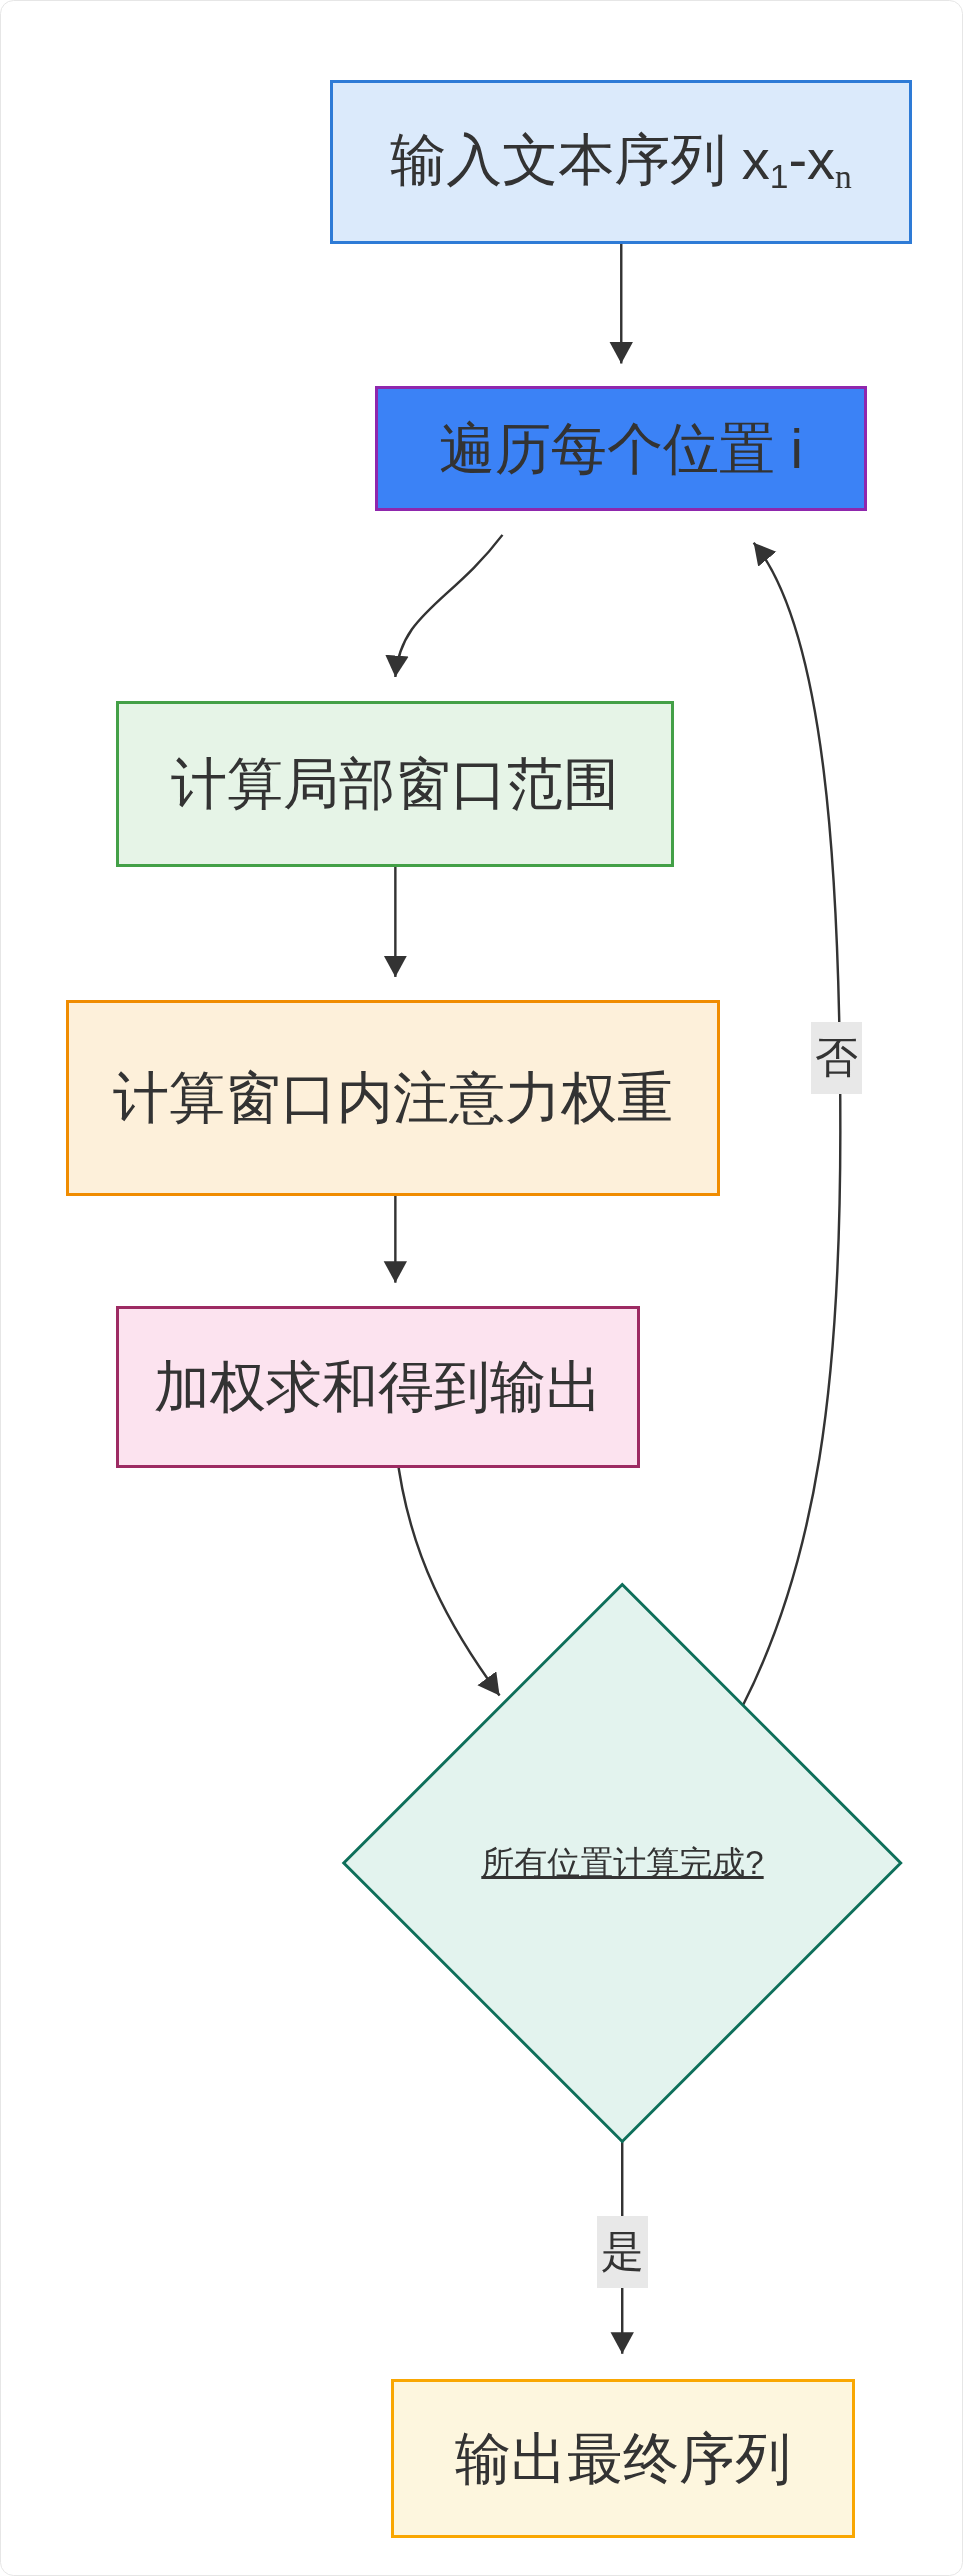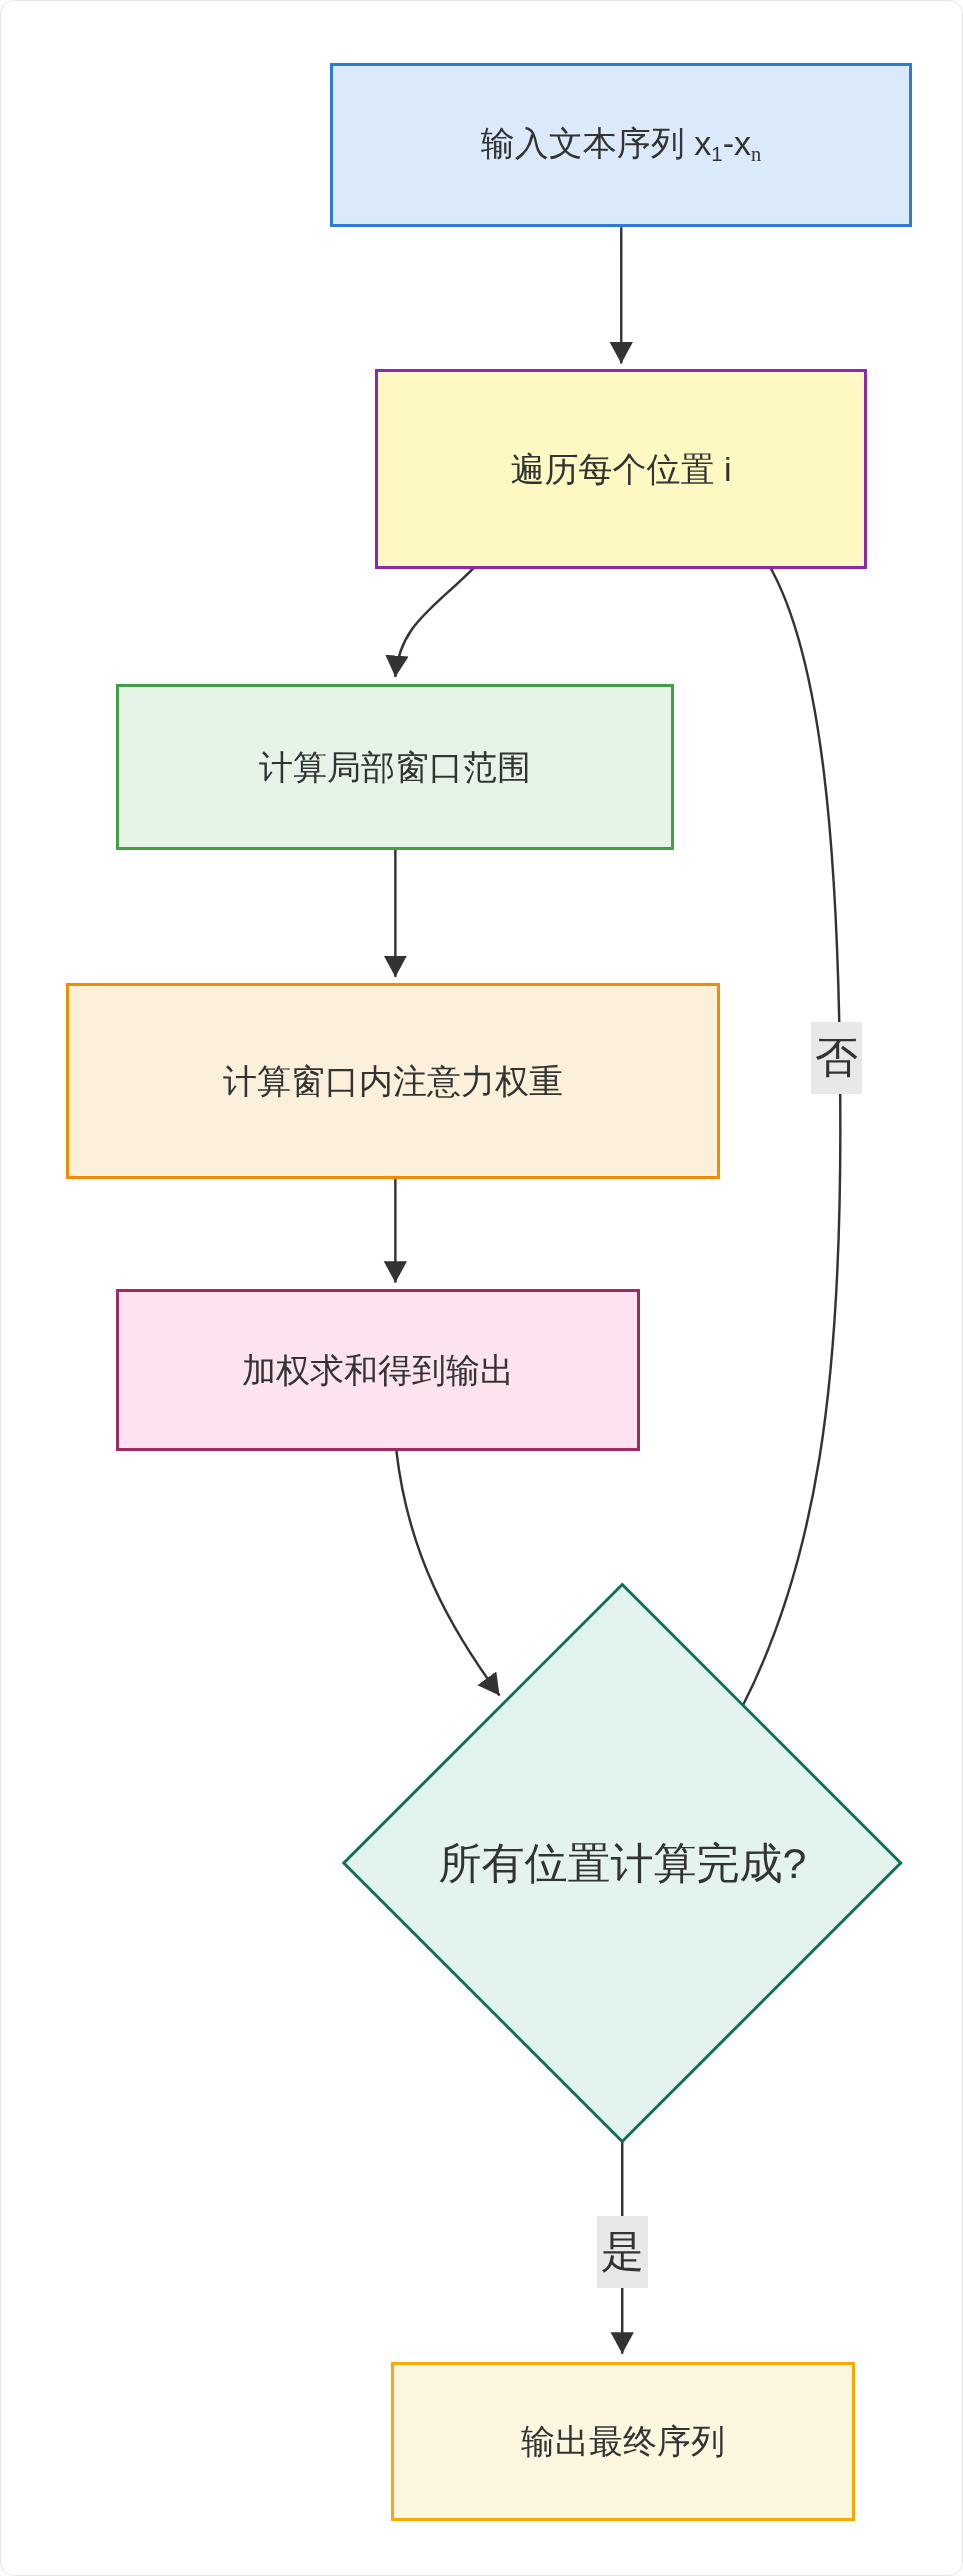--- a/index.html
+++ b/index.html
@@ -13,29 +13,31 @@
     font-family:"Liberation Sans", sans-serif;
   }
   svg.edges{position:absolute;left:0;top:0;}
   .edge{fill:none;stroke:currentColor;stroke-width:2.5px;}
   .diamond-shape{stroke-width:3px;}
   .node{
     position:absolute;
     box-sizing:border-box;
     border:3.9px solid;
     display:flex;align-items:center;justify-content:center;
-    font-size:34px;line-height:1.2;
+    font-size:56px;line-height:1.2;
     text-align:center;
     white-space:nowrap;
+    margin-top:17px;
   }
   .diamond-label{
     position:absolute;
     display:flex;align-items:center;justify-content:center;
-    font-size:43px;
+    font-size:33px;
     white-space:nowrap;
+    text-decoration:underline;
   }
   .edge-label{
     position:absolute;
     display:flex;align-items:center;justify-content:center;
     font-size:43px;
     white-space:nowrap;
   }
   .sub{font-size:0.6em;vertical-align:-0.28em;}
   .sub.serif{font-family:"Liberation Serif", serif;}
 </style>
@@ -59,21 +61,21 @@
     <path class="edge" marker-end="url(#arrow)" d="M762 1750 C 838 1600, 862 1420, 862 1160 C 862 890, 846 645, 773 556"></path>
     <path class="edge" marker-end="url(#arrow)" d="M638 2198 V 2416"></path>
 
     <polygon class="diamond-shape" points="638,1626 924,1912 638,2198 352,1912" style="fill: rgb(227, 243, 238); stroke: rgb(14, 111, 90);"></polygon>
   </svg>
 
   <div class="node" style="left: 329px; top: 62px; width: 582px; height: 164px; background-color: rgb(219, 234, 251); border-color: rgb(46, 123, 214);">
     <span><span>输入文本序列 x</span><span class="sub">1</span><span>-x</span><span class="sub serif">n</span></span>
   </div>
 
-  <div class="node" style="left: 374px; top: 368px; width: 492px; height: 200px; background-color: #fef9c3; border-color: rgb(143, 39, 173);">
+  <div class="node" style="left: 374px; top: 368px; width: 492px; height: 125px; background-color: #3b82f6; border-color: rgb(143, 39, 173);">
     <span>遍历每个位置 i</span>
   </div>
 
   <div class="node" style="left: 115px; top: 683px; width: 558px; height: 166px; background-color: rgb(230, 244, 231); border-color: rgb(67, 160, 71); text-align: center;">
     <span>计算局部窗口范围</span>
   </div>
 
   <div class="node" style="left: 65px; top: 982px; width: 654px; height: 196px; background-color: rgb(253, 240, 218); border-color: rgb(240, 140, 0);">
     <span>计算窗口内注意力权重</span>
   </div>

